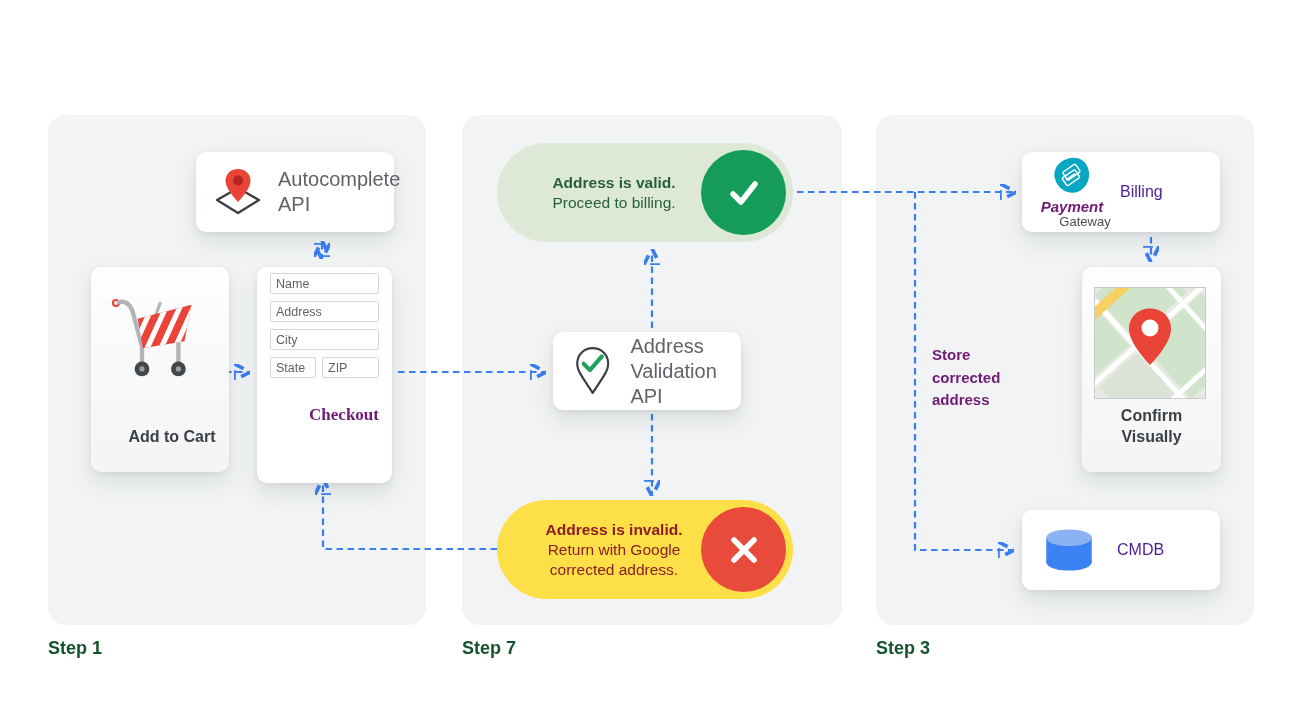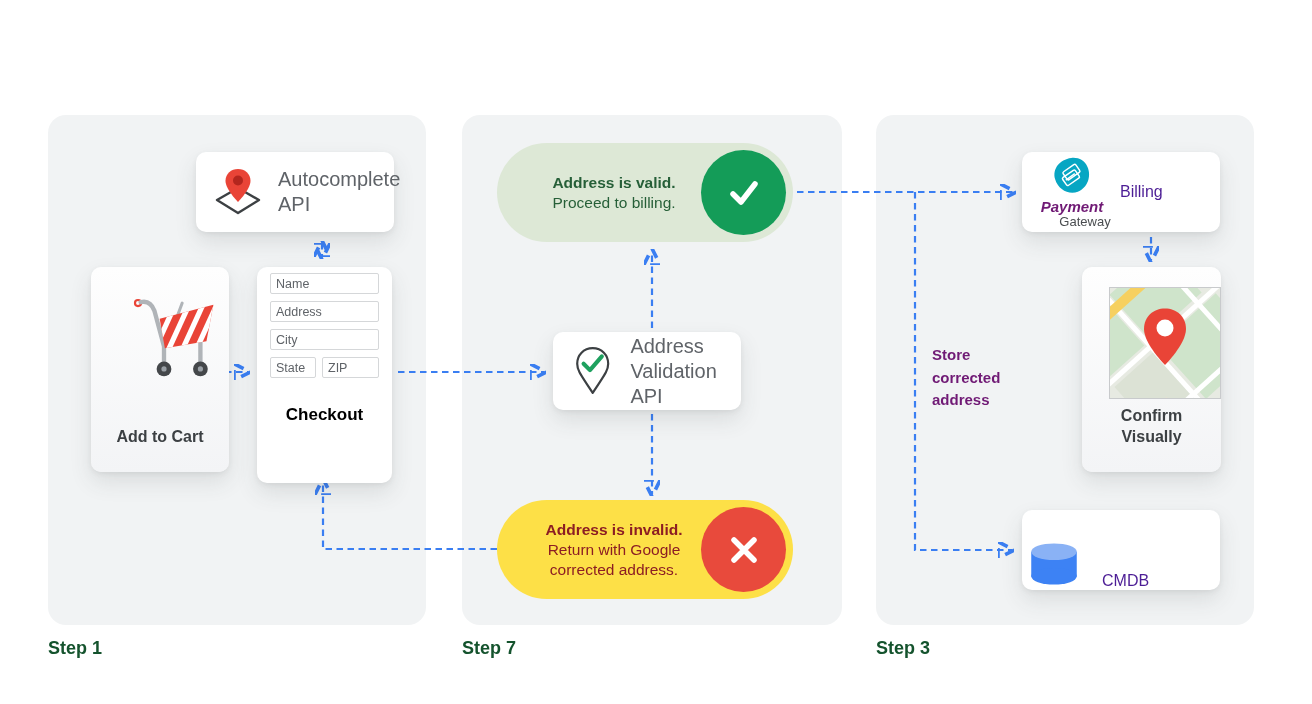--- a/index.html
+++ b/index.html
@@ -32,45 +32,45 @@
     position:absolute; z-index:4; background:#ffffff; border-radius:10px;
     box-shadow:0 10px 22px rgba(60,64,67,.12), 0 2px 5px rgba(60,64,67,.08);
     box-sizing:border-box;
   }
   .api-card { display:flex; align-items:center; padding-left:16px; gap:14px; }
   .api-label { font-size:20px; color:#5f6368; line-height:1.25; width:112px; }
 
   #autocomplete-card { left:196px; top:152px; width:198px; height:80px; }
   #validation-card   { left:553px; top:332px; width:188px; height:78px; }
   #billing-card      { left:1022px; top:152px; width:198px; height:80px; padding-left:14px; gap:12px; }
-  #cmdb-card         { left:1022px; top:510px; width:198px; height:80px; display:flex; align-items:flex-end; padding-left:4px; gap:20px; }
+  #cmdb-card         { left:1022px; top:510px; width:198px; height:80px; display:flex; align-items:center; padding-left:19px; gap:20px; }
 
   .tall-card {
-    display:flex; flex-direction:column; align-items:flex-end;
+    display:flex; flex-direction:column; align-items:flex-start;
     background:linear-gradient(180deg,#fefefe 0%, #f3f4f6 100%);
     padding-left:12px;
   }
   #addtocart-card { left:83px;  top:267px; width:138px; height:205px;margin-left:8px; }
   #confirm-card   { left:1082px; top:267px; width:139px; height:205px; }
   .tall-label {
     position:absolute; bottom:24px; width:100%; text-align:center;
     font-size:16px; font-weight:700; color:#3c4043; line-height:1.3;
   }
   #confirm-card .tall-label { width:80px; left:50%; transform:translateX(-50%); }
 
   #checkout-card { left:257px; top:267px; width:135px; height:216px; padding:6px 13px 0; }
   .field {
     display:block; width:100%; height:21px; border:1.5px solid #d5d7d9; border-radius:2px;
     margin:0 0 7px 0; font-size:12.5px; color:#5f6368; padding:0 5px; box-sizing:border-box;
     background:#fff; font-family:"Liberation Sans", sans-serif; outline:none;
   }
   .field::placeholder { color:#5f6368; opacity:1; }
   .field-row { display:flex; gap:6px; }
   .field-state { width:46px; } .field-zip { flex:1; }
-  .checkout-title { text-align:center; margin-top:20px; font-size:17px; font-weight:700; color:#000000; }
+  .checkout-title { text-align:right; margin-top:20px; font-size:17px; font-weight:700; color:#701a75;font-family:Liberation Serif, serif; }
 
   .pill { position:absolute; width:296px; height:99px; border-radius:50px; z-index:4; }
   #valid-pill   { left:497px; top:143px; background:#dde8d6; }
   #invalid-pill { left:497px; top:500px; background:#fde047; }
   .pill-text {
     position:absolute; left:28px; top:50%; transform:translateY(-50%);
     width:178px; text-align:center; font-size:15.5px; line-height:1.3;
   }
   #valid-pill .pill-text   { color:#265f38; }
   #invalid-pill .pill-text { color:#8c1d23; }

